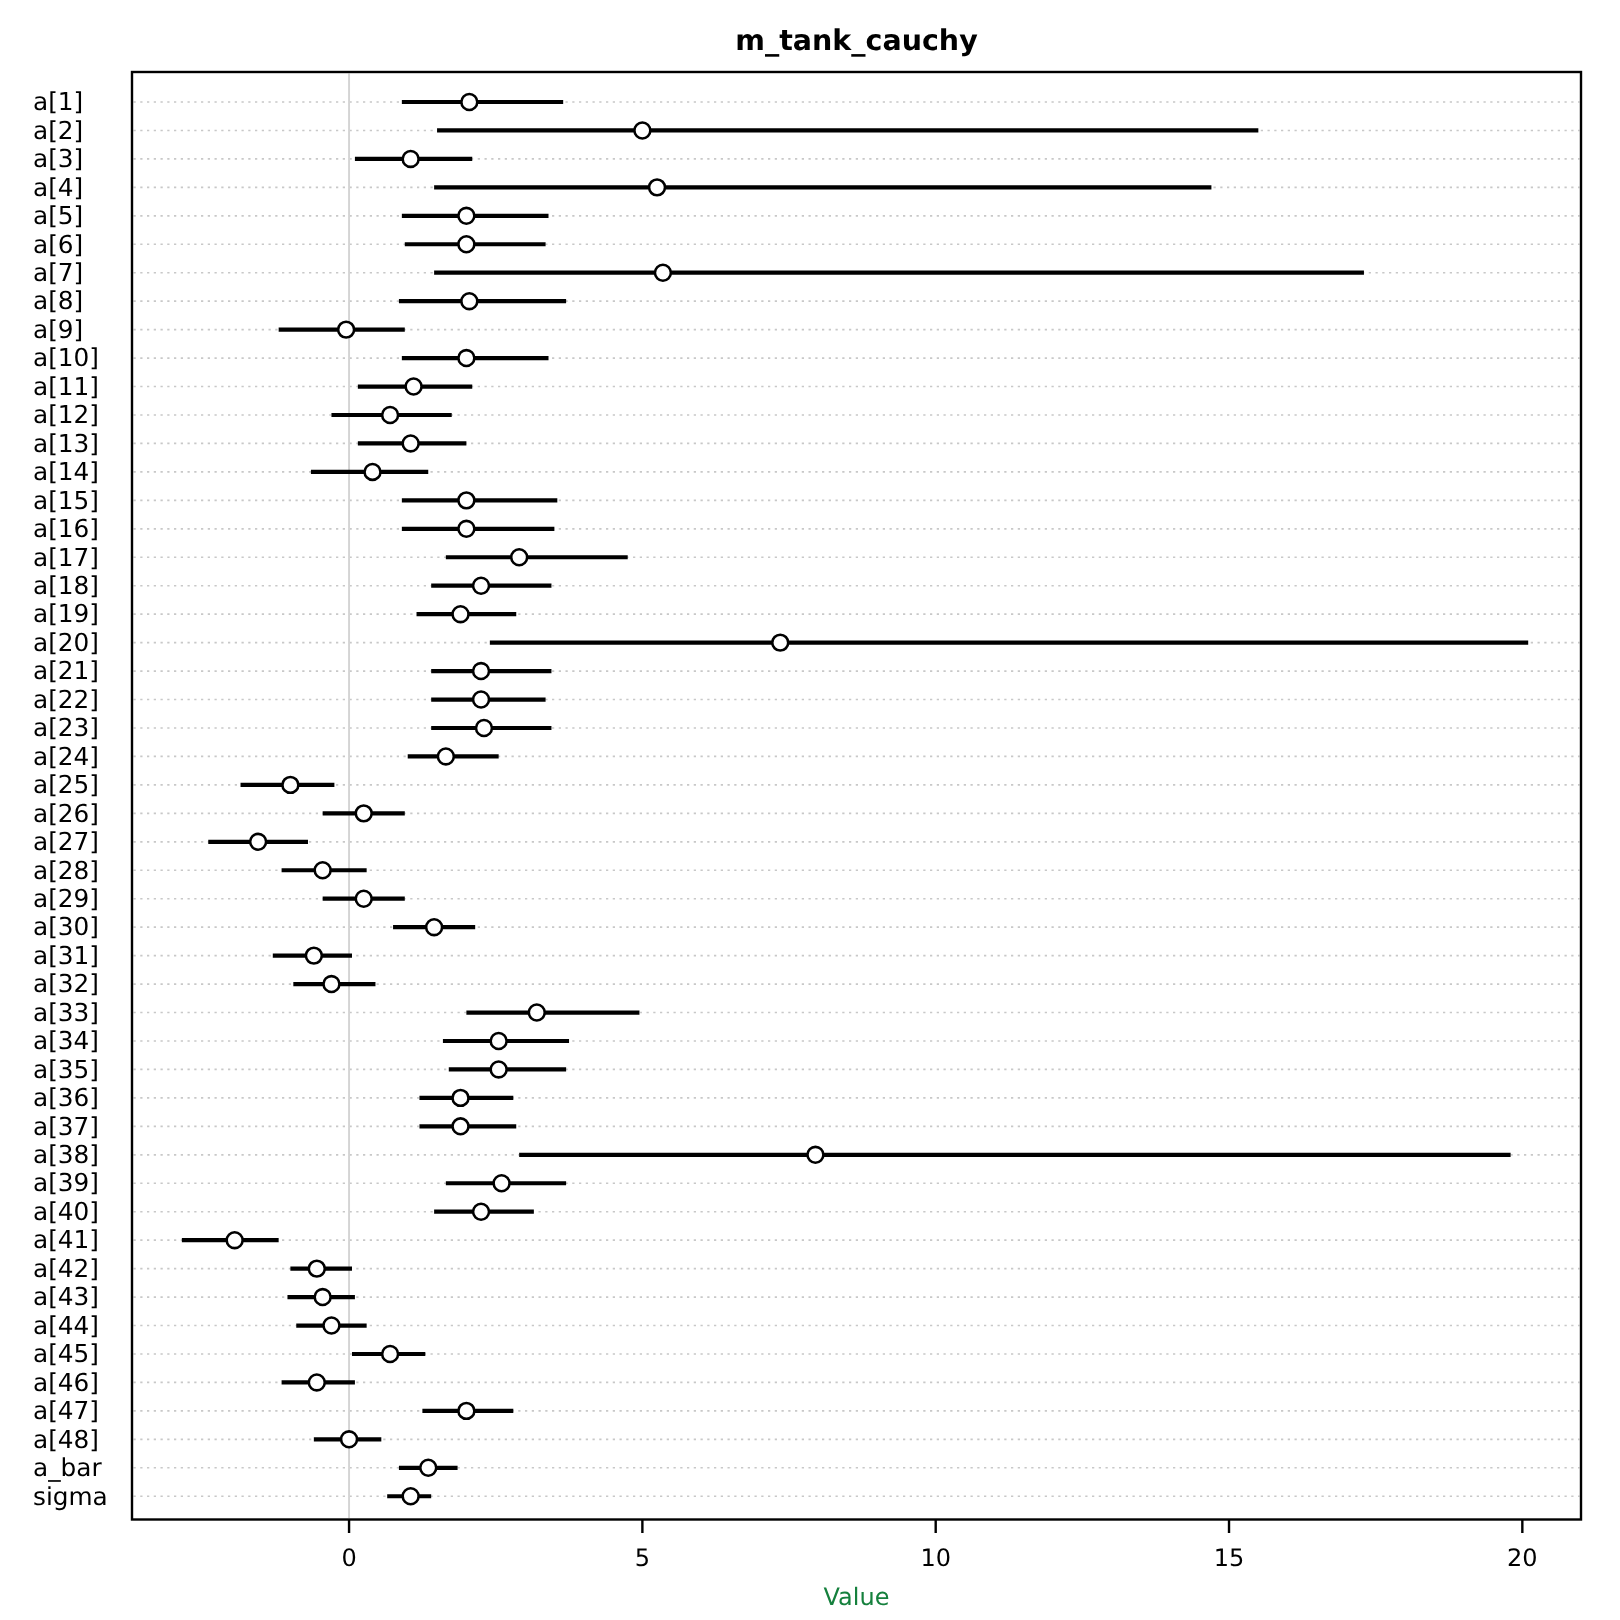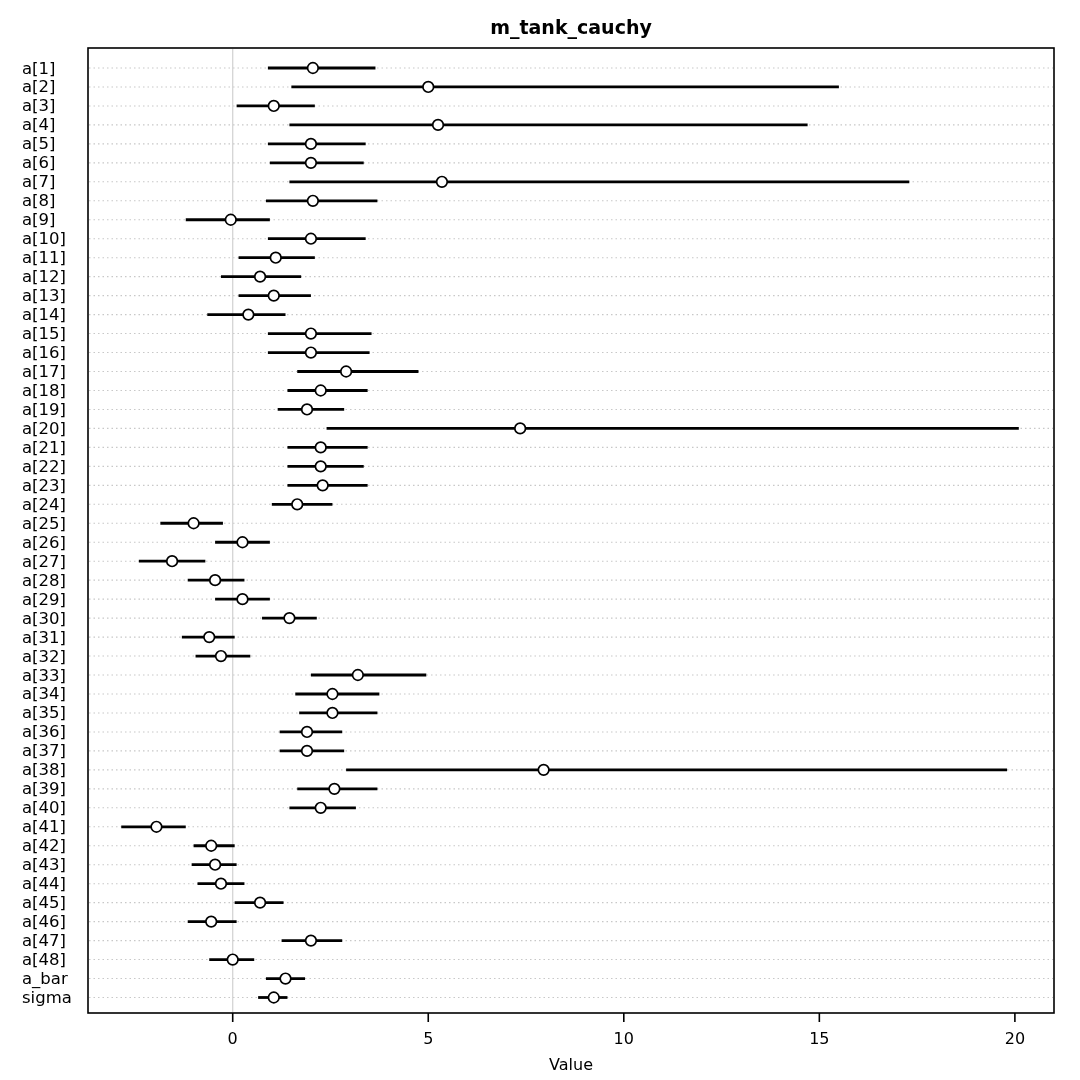--- a/index.html
+++ b/index.html
@@ -27,21 +27,21 @@
     color: #000000;
     letter-spacing: 0px;
   }
   .x-axis-label {
     position: absolute;
     top: 1055px;
     left: 88px;
     width: 966px;
     text-align: center;
     font-size: 16px;
-    color: #000000;
+    color: #15803d;
   }
   svg.plot {
     position: absolute;
     top: 0;
     left: 0;
   }
   svg text {
     font-family: "DejaVu Sans", "Liberation Sans", sans-serif;
     fill: #000000;
   }

